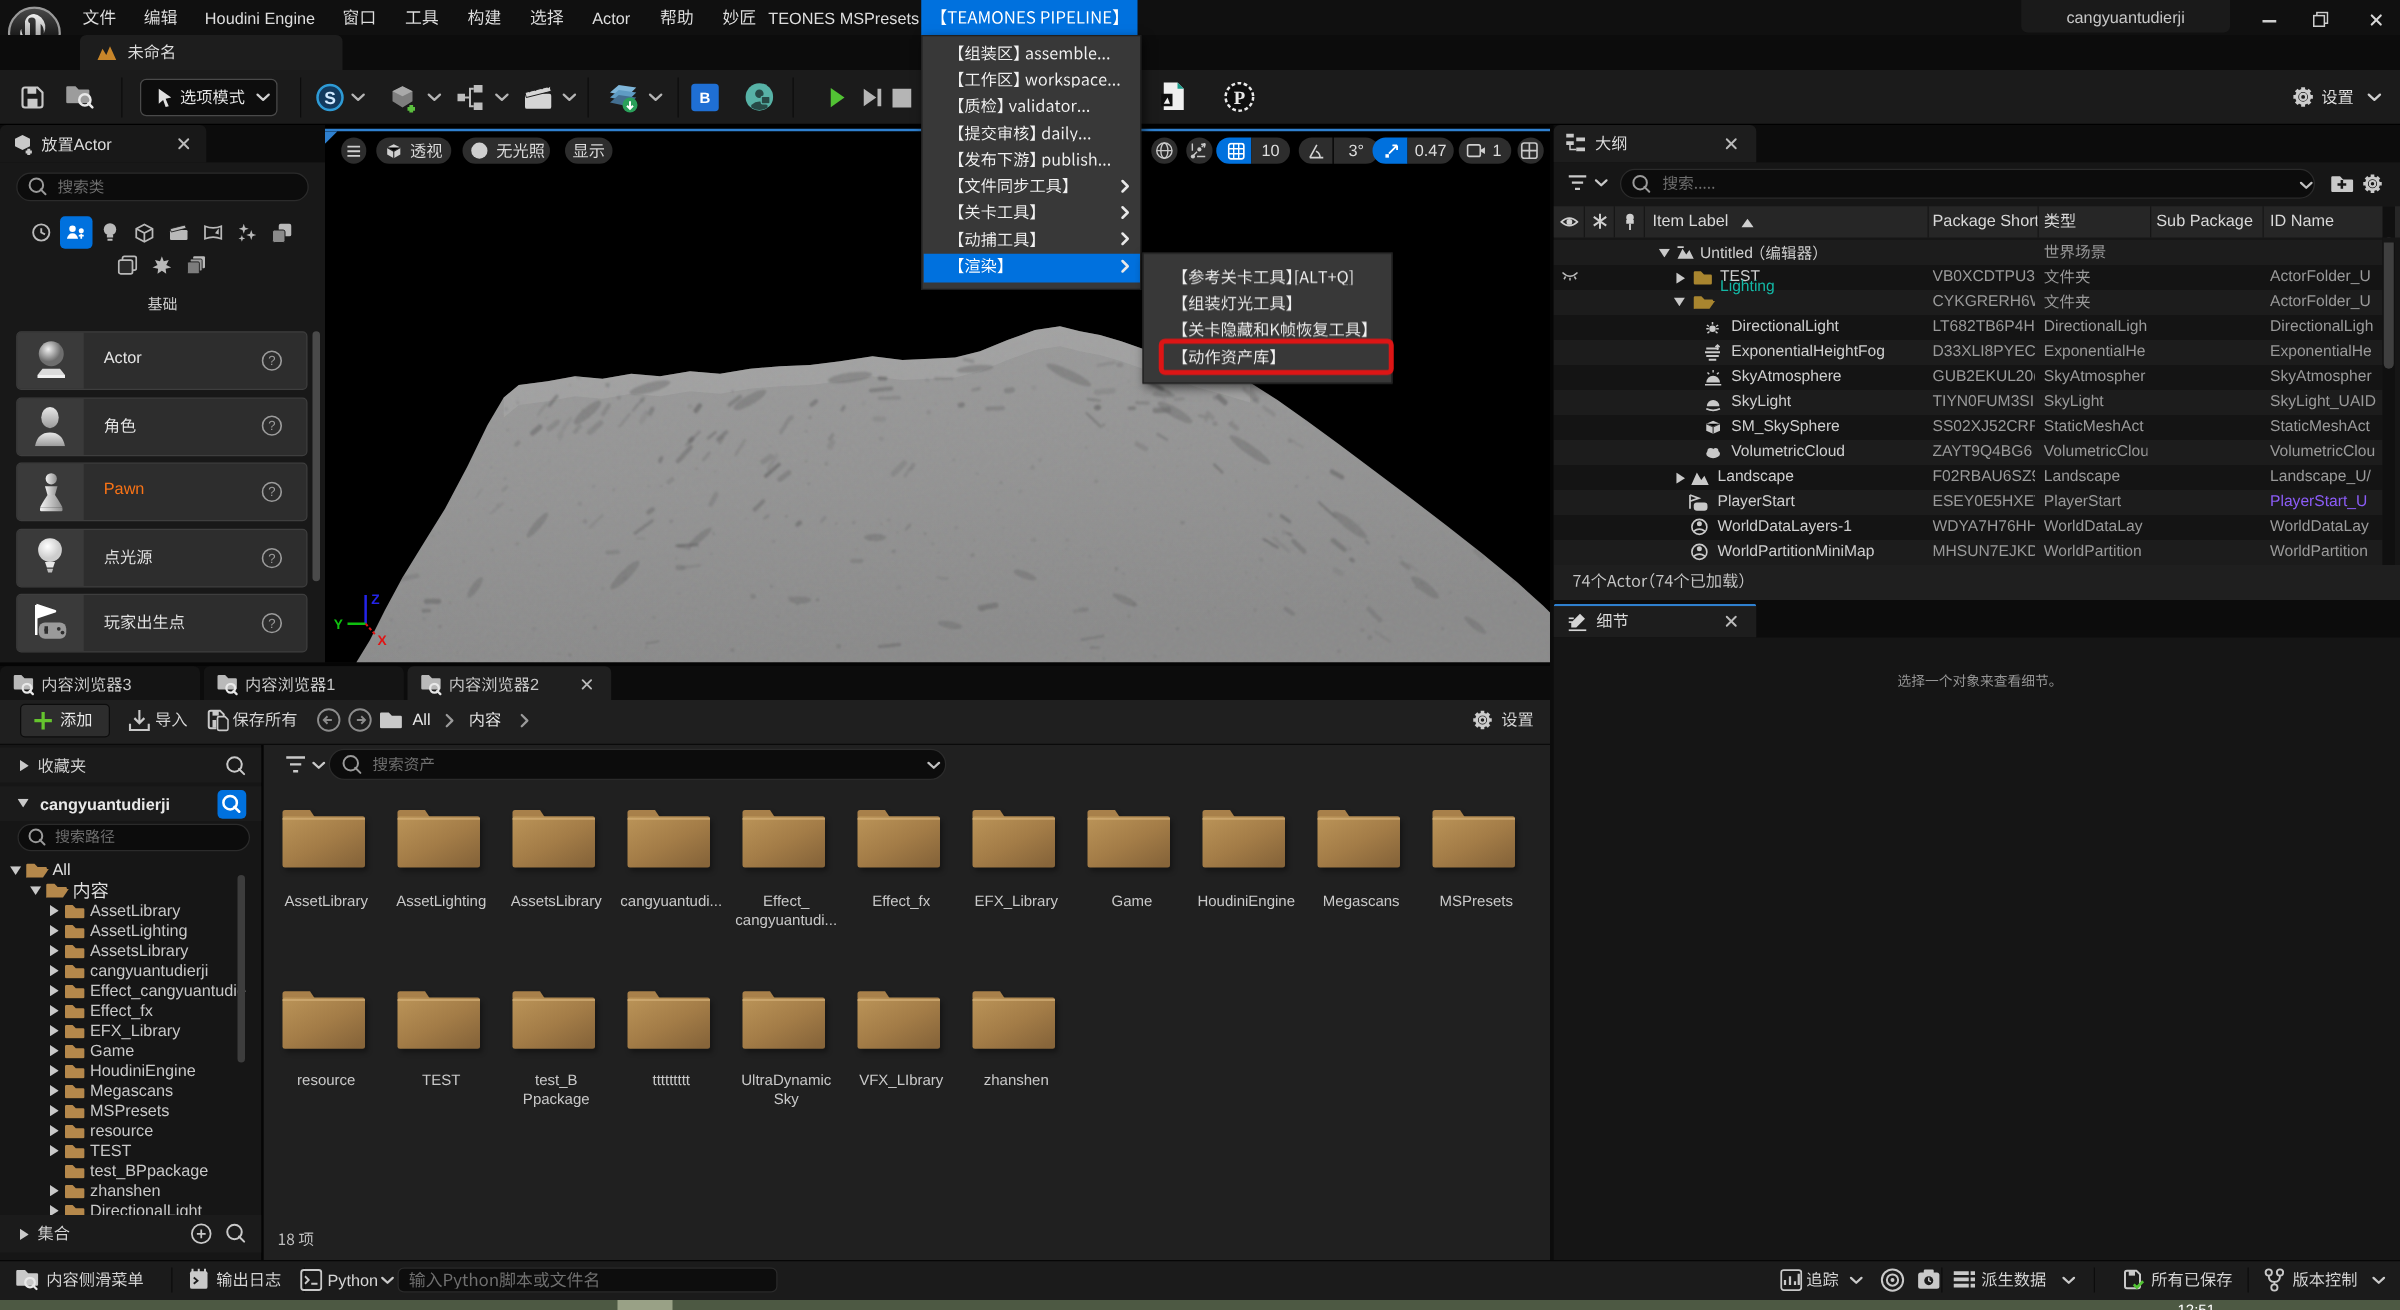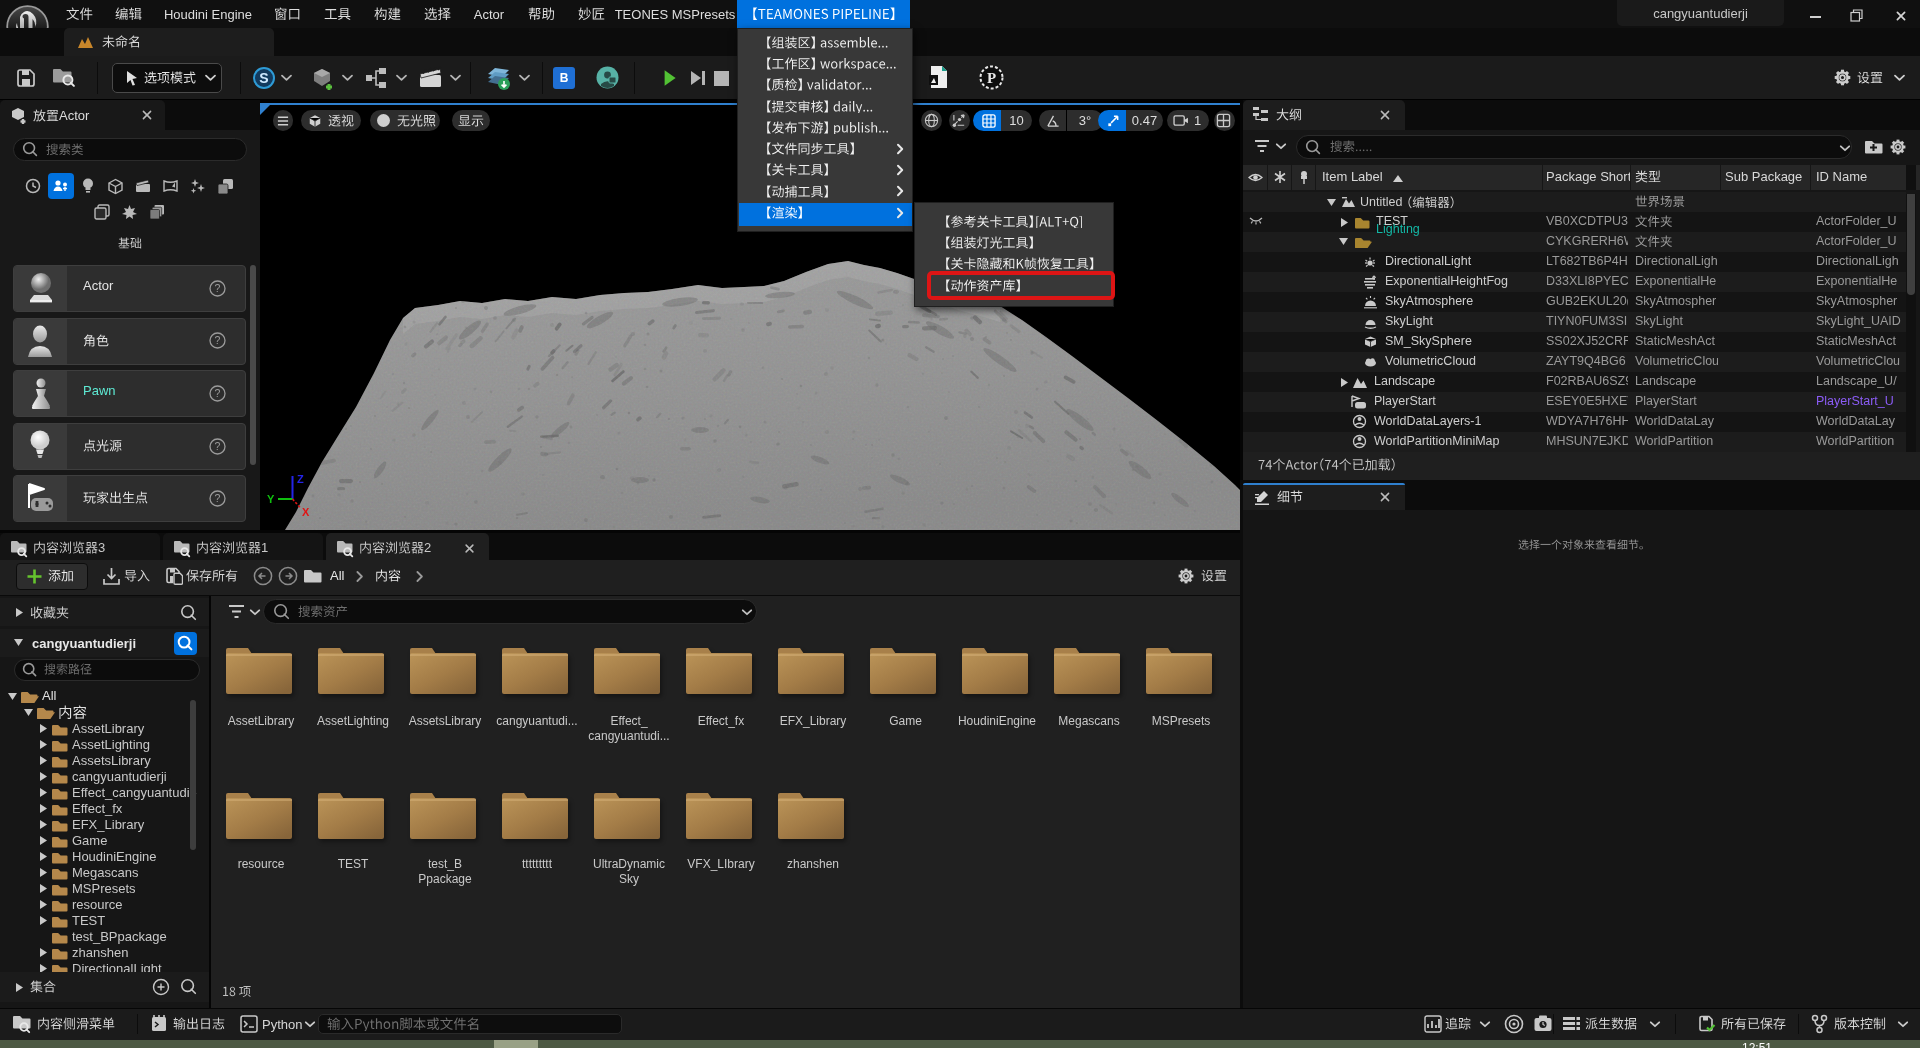--- a/index.html
+++ b/index.html
@@ -420,21 +420,21 @@
       <linearGradient id="pw" x1="0" y1="0" x2="1" y2="0">
         <stop offset="0%" stop-color="#f2f2f2"></stop>
         <stop offset="100%" stop-color="#8e8e8e"></stop>
       </linearGradient>
     </defs>
     <circle cx="13" cy="5" r="4.5" fill="url(#pw)"></circle>
     <path d="M8 11 L18 11 L16 18 L10 18 Z" fill="url(#pw)"></path>
     <path d="M10 18 q-4 6 -6 10 L22 28 q-2 -4 -6 -10 Z" fill="url(#pw)"></path>
     <rect x="4" y="28" width="18" height="3" rx="1" fill="url(#pw)"></rect>
   </svg>
-<div style="position:absolute;left:83px;top:383px;color:#5eead4;font-size:13px;">Pawn</div>
+<div style="position:absolute;left:83px;top:383px;color:#f97316;font-size:13px;">Pawn</div>
 <svg class="abs" style="left:209px;top:385px" width="17" height="17" viewBox="0 0 17 17">
     <circle cx="8.5" cy="8.5" r="7.5" fill="none" stroke="#9b9b9b" stroke-width="1.3"></circle>
     <text x="8.5" y="12.2" font-size="10.5" font-family="Liberation Sans" fill="#9b9b9b" text-anchor="middle">?</text>
   </svg>
 <div style="position:absolute;left:13px;top:422.5px;width:233px;height:47px;background:#2d2d2d;border:1px solid #3e3e3e;border-radius:4px;"></div>
 <div style="position:absolute;left:14px;top:423.5px;width:53px;height:45px;background:#3a3a3a;border-radius:3px 0 0 3px;"></div>
 <svg class="abs" style="left:28px;top:430px" width="24" height="32" viewBox="0 0 24 32">
     <defs>
       <radialGradient id="lb" cx="40%" cy="35%">
         <stop offset="0%" stop-color="#ffffff"></stop>

